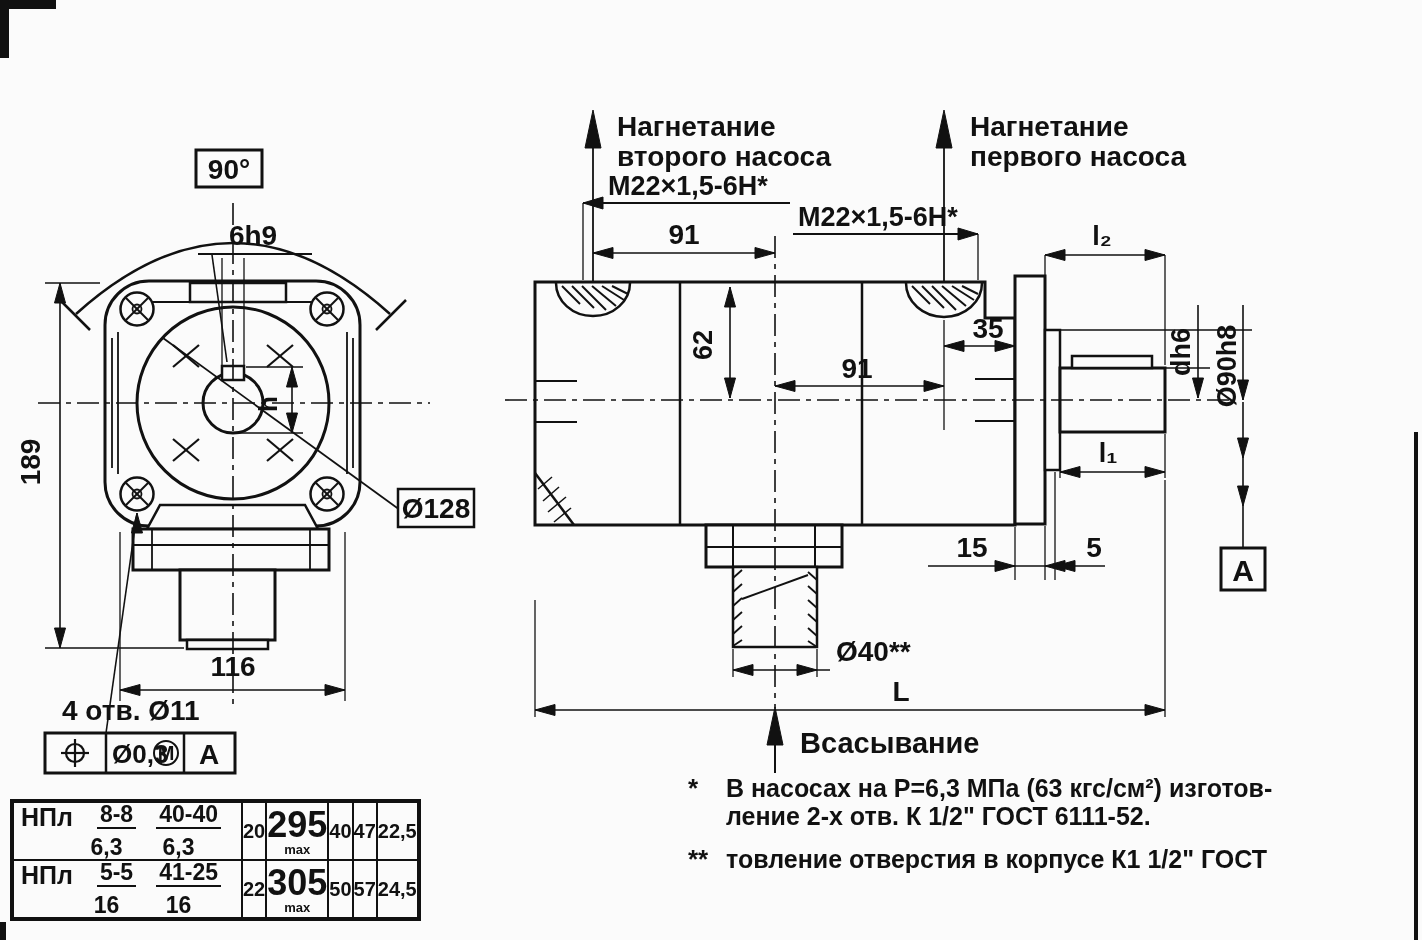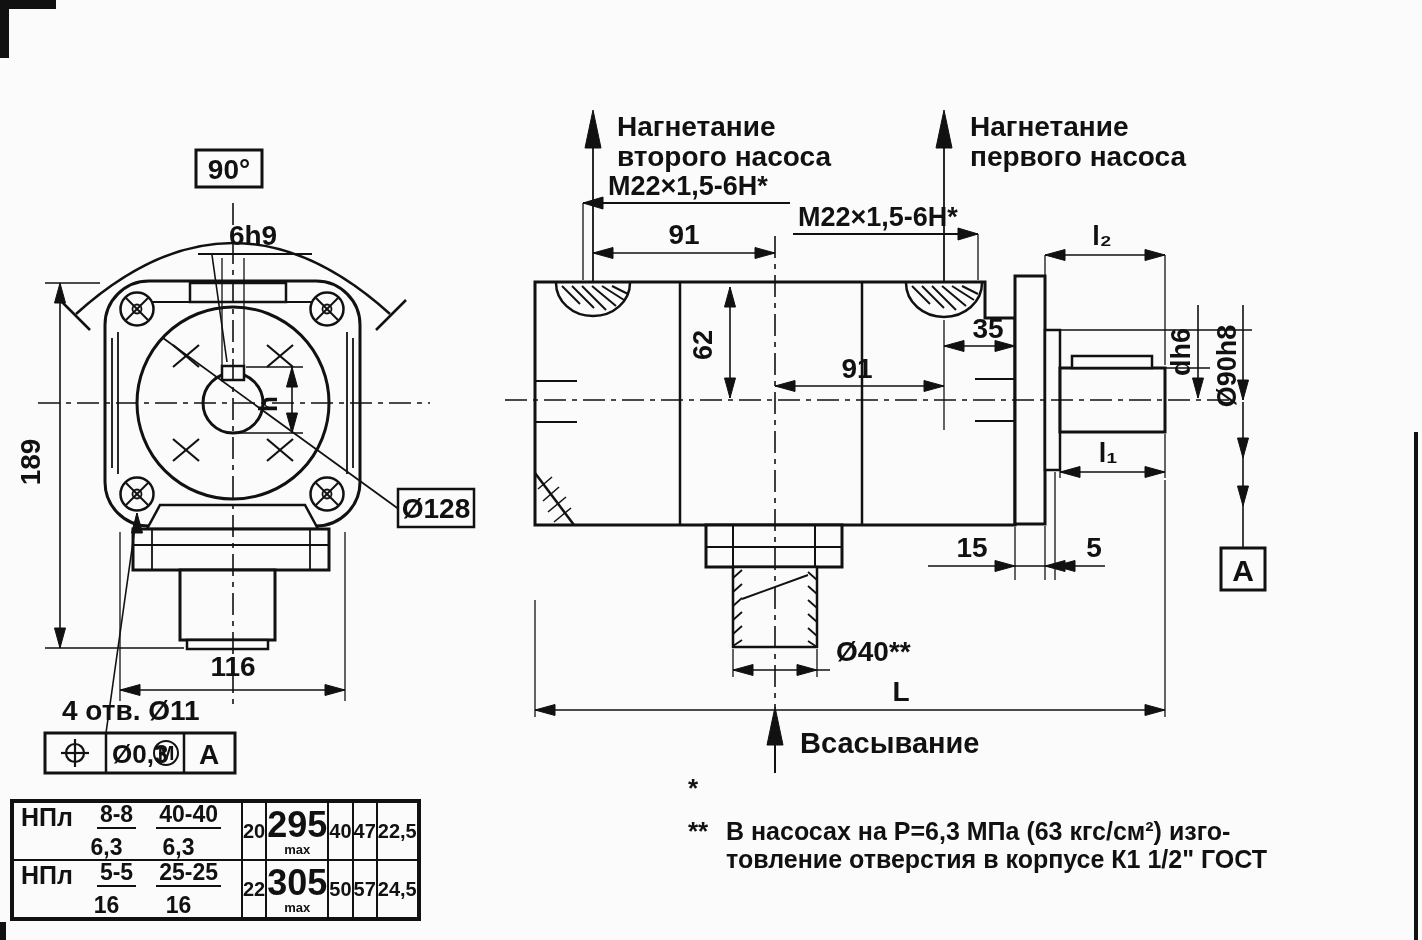--- a/index.html
+++ b/index.html
@@ -395,46 +395,49 @@
   </tr>
   <tr style="height:45px;">
     <td class="desig">
       <div class="inner">
         <span class="pfx">НПл</span>
         <span class="fr">
                 <span class="n">5-5</span>
                 <span class="d">16</span>
               </span>
         <span class="fr fr2">
-                <span class="n">25-25</span>
+                <span class="n">41-25</span>
                 <span class="d">16</span>
               </span>
       </div>
     </td>
     <td class="val">22</td>
     <td>
       <div class="lmain">305</div>
             <div class="lnote">max</div>
     </td>
     <td class="val">50</td>
     <td class="val">57</td>
     <td class="val">24,5</td>
   </tr>
 </tbody>
     </table>
 
 
 <div class="notes">
   <div class="fn">
     <span class="mk">*</span>
+    <span>
+      <div class="ln">В насосах на Р=6,3 МПа (63 кгс/см²) изготов-</div>
+      <div class="ln">ление 2-х отв. К 1/2" ГОСТ 6111-52.</div>
+    </span>
   </div>
   <div class="fn">
     <span class="mk">**</span>
     <span>
-      <div class="ln">В насосах на Р=6,3 МПа (63 кгс/см²) изго-</div>
       <div class="ln">товление отверстия в корпусе К1 1/2" ГОСТ</div>
     </span>
   </div>
 </div>
 
 
 <div class="art" style="left:0;top:0;width:56px;height:9px;"></div>
 <div class="art" style="left:0;top:0;width:9px;height:58px;"></div>
 <div class="art" style="left:0;top:922px;width:6px;height:18px;"></div>
 <div class="art" style="left:1414px;top:432px;width:4px;height:508px;"></div>

